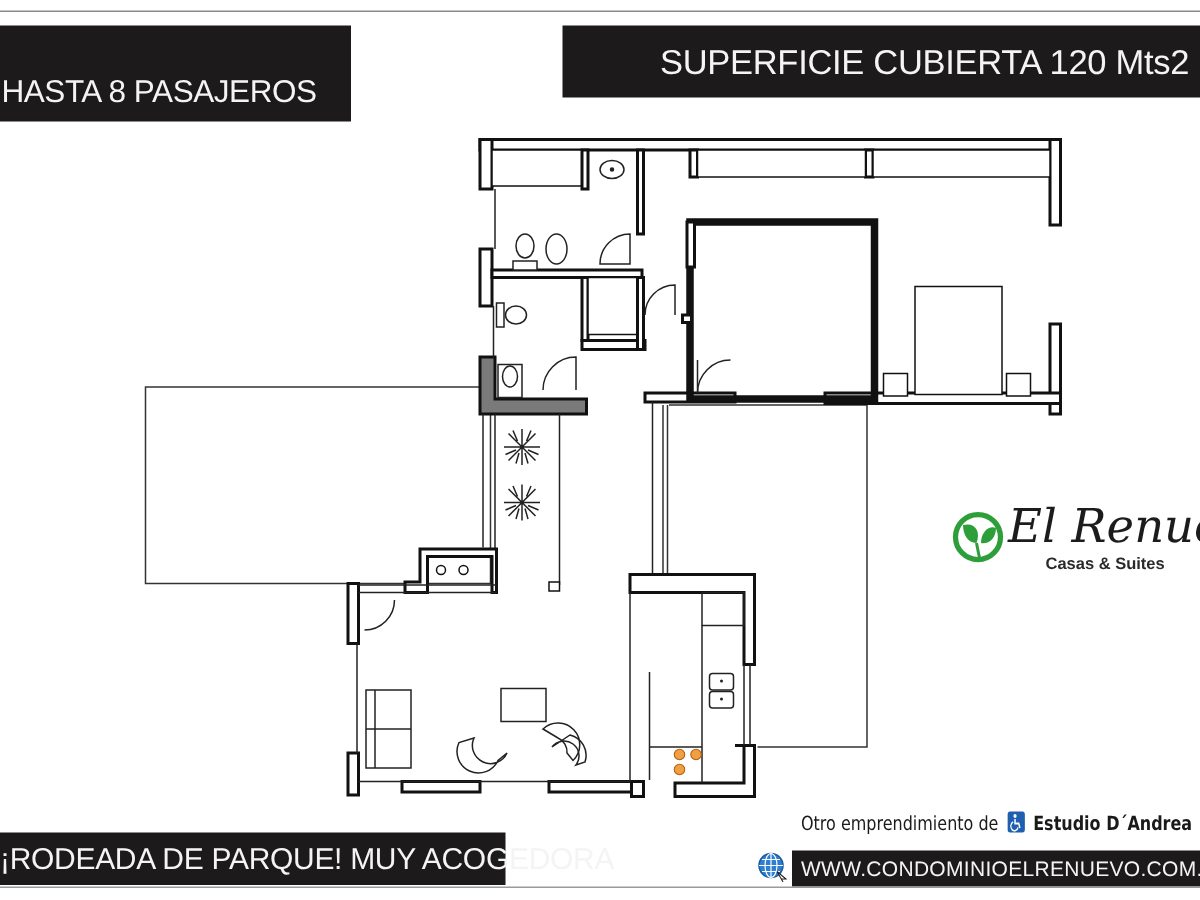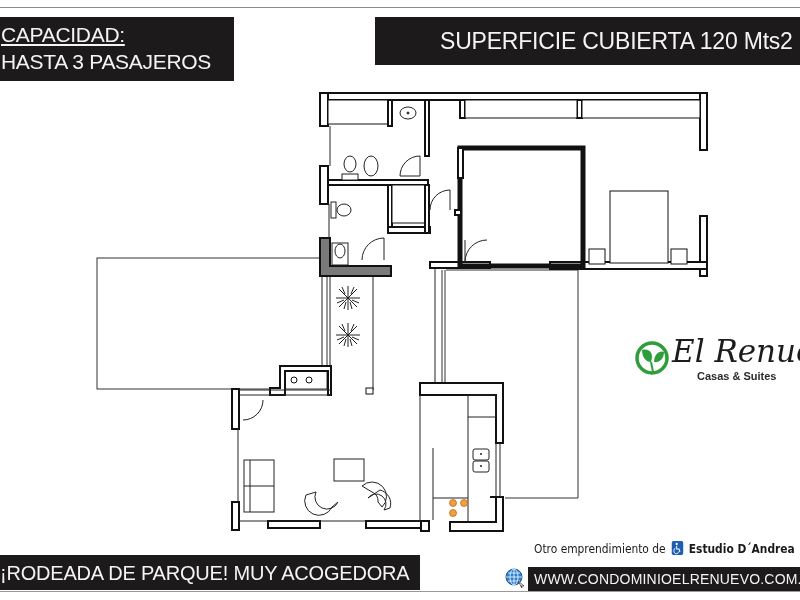--- a/index.html
+++ b/index.html
@@ -4,42 +4,41 @@
 <style>
   html, body { margin: 0; padding: 0; background: #ffffff; }
   body { width: 800px; height: 600px; position: relative; overflow: hidden; font-family: "Liberation Sans", sans-serif; }
   .topline { position: absolute; left: 0; top: 7px; width: 800px; height: 1px; background: #8a8a8a; }
   .label-box { position: absolute; background: #1c1a1a; color: #f4f4f4; font-family: "Liberation Sans", sans-serif; }
   .cap-box { left: 0; top: 17px; width: 234px; height: 64px; }
   .cap-line1 { position: absolute; left: 1px; top: 6px; font-size: 21px; text-decoration: underline; letter-spacing: -0.3px; white-space: nowrap; }
   .cap-line2 { position: absolute; left: 1px; top: 33px; font-size: 21px; letter-spacing: -0.3px; white-space: nowrap; }
   .sup-box { left: 375px; top: 17px; width: 425px; height: 48px; }
   .sup-text { position: absolute; left: 18px; top: 11px; font-size: 23px; white-space: nowrap; letter-spacing: -0.2px; margin-left: 47px; }
-  .rod-box { left: 0; top: 555px; width: 420px; height: 35px; }
+  .rod-box { left: 0; top: 555px; width: 337px; height: 35px; }
   .rod-text { position: absolute; left: 0; top: 7px; font-size: 20px; white-space: nowrap; letter-spacing: -0.2px; }
   .bottomline { position: absolute; left: 0; top: 591px; width: 800px; height: 1px; background: #9a9a9a; }
   .web-box { left: 528px; top: 567px; width: 272px; height: 24px; }
   .web-text { position: absolute; left: 6px; top: 4px; font-size: 14px; white-space: nowrap; letter-spacing: 0.2px; }
   .credit { position: absolute; left: 534px; top: 541px; font-size: 13px; font-family: "DejaVu Sans", sans-serif; color: #1a1a1a; white-space: nowrap; transform: scaleX(0.82); transform-origin: left top; }
   .credit .brand { font-weight: bold; }
   .credit .acc { display: inline-block; width: 14px; height: 14px; background: #1f5fb0; border-radius: 2px; vertical-align: -2px; margin: 0 3px; position: relative; }
   .logo-text { position: absolute; left: 672px; top: 333px; font-family: "DejaVu Serif", serif; font-style: italic; font-size: 31px; color: #1c1c1c; white-space: nowrap; letter-spacing: 0px; }
   .logo-sub { position: absolute; left: 697px; top: 370px; font-family: Liberation Sans, sans-serif; font-weight: bold; font-size: 11px; color: #2a2a2a; white-space: nowrap; }
   .plan { position: absolute; left: 0; top: 0; }
   .logo-icon { position: absolute; left: 634px; top: 340px; }
   .globe { position: absolute; left: 505px; top: 567px; }
 </style>
 </head>
 <body>
 
 <div class="topline"></div>
 
 <div class="label-box cap-box">
-  <div class="cap-line1">CAPACIDAD:</div>
-  <div class="cap-line2">HASTA 3 PASAJEROS</div>
+  <div class="cap-line2">HASTA 8 PASAJEROS</div>
 </div>
 
 <div class="label-box sup-box">
   <div class="sup-text">SUPERFICIE CUBIERTA 120 Mts2</div>
 </div>
 
 <svg class="plan" width="800" height="600" viewBox="0 0 800 600" xmlns="http://www.w3.org/2000/svg">
   <g fill="none" stroke="#111" stroke-width="1">
 
     <rect x="97" y="258" width="230" height="131" stroke="#333"></rect>

